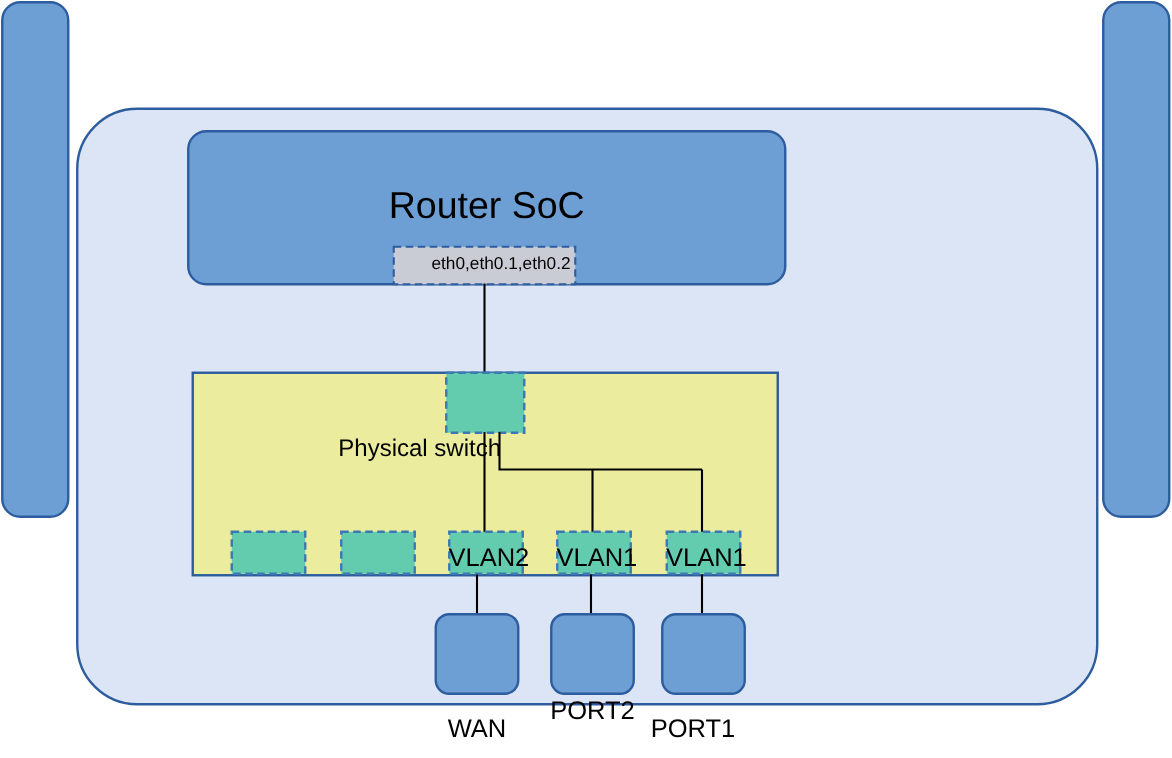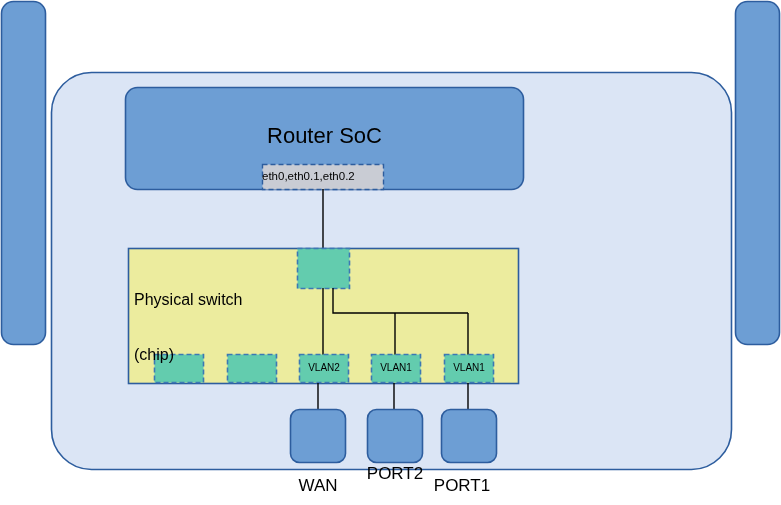--- a/index.html
+++ b/index.html
@@ -27,41 +27,42 @@
     height: 505px;
   }
   .lbl {
     position: absolute;
     color: #000000;
     white-space: pre;
     line-height: 1.15;
     pointer-events: none;
   }
   .lbl-soc {
-    font-size: 22px;
+    font-size: 25px;
     left: 125px;
     top: 123px;
     width: 399px;
     text-align: center;
   }
   .lbl-cpuport {
     font-size: 11.5px;
     left: 262px;
     top: 170px;
     width: 144px;
+    text-align: center;
   }
   .lbl-switch {
     font-size: 16px;
     left: 134px;
     top: 254px;
     width: 200px;
-    text-align: left;
+    text-align: right;
   }
   .lbl-port {
-    font-size: 10px;
+    font-size: 17px;
     text-align: center;
   }
   .lbl-jack {
     font-size: 17px;
     text-align: center;
   }
 </style>
 </head>
 <body>
 
@@ -103,21 +104,20 @@
     <rect x="367.5" y="409.5" width="55" height="53" rx="9" ry="9" fill="#6d9ed4" stroke="#2d5d9e" stroke-width="1.6"></rect>
     <rect x="441.5" y="409.5" width="55" height="53" rx="9" ry="9" fill="#6d9ed4" stroke="#2d5d9e" stroke-width="1.6"></rect>
   </svg>
 
   <div class="lbl lbl-soc">Router SoC</div>
 
   <div class="lbl lbl-cpuport">eth0,eth0.1,eth0.2</div>
 
   <div class="lbl lbl-switch">
     <div>Physical switch</div>
-    <div>(chip)</div>
   </div>
 
   <div class="lbl lbl-port" style="left:299px; top:362px; width:50px;">VLAN2</div>
   <div class="lbl lbl-port" style="left:371px; top:362px; width:50px;">VLAN1</div>
   <div class="lbl lbl-port" style="left:444px; top:362px; width:50px;">VLAN1</div>
 
   <div class="lbl lbl-jack" style="left:283px; top:476px; width:70px;">WAN</div>
   <div class="lbl lbl-jack" style="left:358px; top:464px; width:74px;">PORT2</div>
   <div class="lbl lbl-jack" style="left:425px; top:476px; width:74px;">PORT1</div>
 

